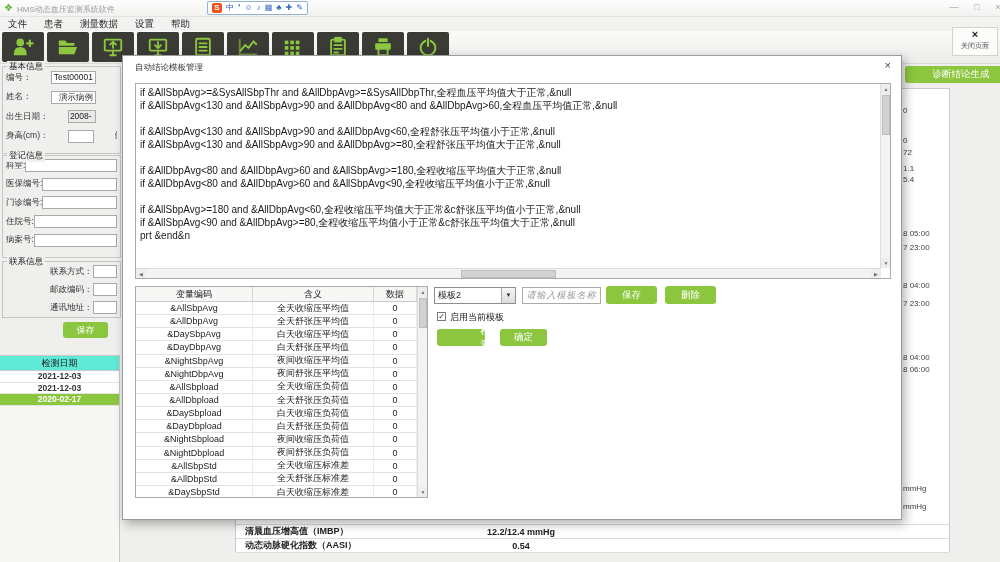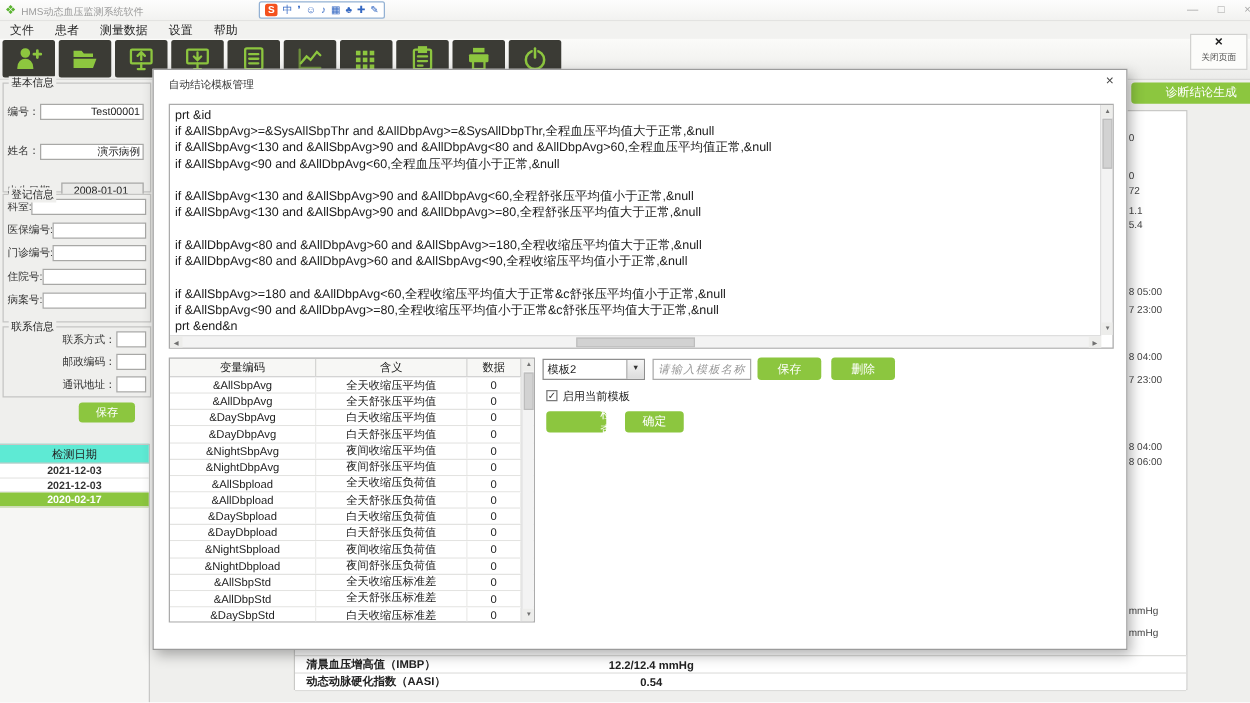--- a/index.html
+++ b/index.html
@@ -37,21 +37,21 @@
   .group-title { position:absolute; left:4px; top:-6px; background:#EFEFED; padding:0 2px;
                  font-size:8.5px; color:#222; }
   .frow { display:flex; align-items:center; padding:0 3px; }
   .flabel { font-size:8.5px; color:#333; white-space:nowrap; }
   .finput { flex:1; height:13px; background:#fff; border:1px solid #A8A8A6; font-size:8.5px;
             line-height:11px; text-align:right; padding-right:2px; overflow:hidden; }
   .finput.ro { background:#EAEAE8; text-align:center; }
   .finput.small { flex:0 0 26px; }
   .fextra { font-size:8.5px; margin-left:2px; white-space:nowrap; overflow:hidden; }
   .g-basic { top:66px; height:88px; }
-  .g-basic .frow { height:17.5px; margin-top:14px; }
+  .g-basic .frow { height:17.5px; margin-top:2px;gap:19px; }
   .g-reg { top:155px; height:103px; }
   .g-reg .frow { height:17.6px; margin-top:1px; }
   .g-con { top:261px; height:57px; }
   .g-con .frow { height:17px; margin-top:1px;margin-left:44px; }
 
   .btn-green { background:#8CC63F; color:#fff; border-radius:3px; display:flex;
                align-items:center; justify-content:center; }
   .save-left { position:absolute; left:63px; top:322px; width:45px; height:16px; font-size:9px; }
 
   .visit-table { position:absolute; left:0; top:355px; width:120px; height:207px;
@@ -400,24 +400,22 @@
   </div>
   <div class="btn-green gen-btn">诊断结论生成</div>
 
   <div class="dialog">
     <span class="dlg-title">自动结论模板管理</span>
     <span class="dlg-close">×</span>
 
     <div class="ta">
       <div class="ta-lines">
 
-      <div class="tline">prt &amp;id</div>
           <div class="tline">if &amp;AllSbpAvg&gt;=&amp;SysAllSbpThr and &amp;AllDbpAvg&gt;=&amp;SysAllDbpThr,全程血压平均值大于正常,&amp;null</div>
           <div class="tline">if &amp;AllSbpAvg&lt;130 and &amp;AllSbpAvg&gt;90 and &amp;AllDbpAvg&lt;80 and &amp;AllDbpAvg&gt;60,全程血压平均值正常,&amp;null</div>
-          <div class="tline">if &amp;AllSbpAvg&lt;90 and &amp;AllDbpAvg&lt;60,全程血压平均值小于正常,&amp;null</div>
           <div class="tline"></div>
           <div class="tline">if &amp;AllSbpAvg&lt;130 and &amp;AllSbpAvg&gt;90 and &amp;AllDbpAvg&lt;60,全程舒张压平均值小于正常,&amp;null</div>
           <div class="tline">if &amp;AllSbpAvg&lt;130 and &amp;AllSbpAvg&gt;90 and &amp;AllDbpAvg&gt;=80,全程舒张压平均值大于正常,&amp;null</div>
           <div class="tline"></div>
           <div class="tline">if &amp;AllDbpAvg&lt;80 and &amp;AllDbpAvg&gt;60 and &amp;AllSbpAvg&gt;=180,全程收缩压平均值大于正常,&amp;null</div>
           <div class="tline">if &amp;AllDbpAvg&lt;80 and &amp;AllDbpAvg&gt;60 and &amp;AllSbpAvg&lt;90,全程收缩压平均值小于正常,&amp;null</div>
           <div class="tline"></div>
           <div class="tline">if &amp;AllSbpAvg&gt;=180 and &amp;AllDbpAvg&lt;60,全程收缩压平均值大于正常&amp;c舒张压平均值小于正常,&amp;null</div>
           <div class="tline">if &amp;AllSbpAvg&lt;90 and &amp;AllDbpAvg&gt;=80,全程收缩压平均值小于正常&amp;c舒张压平均值大于正常,&amp;null</div>
           <div class="tline">prt &amp;end&amp;n</div>

